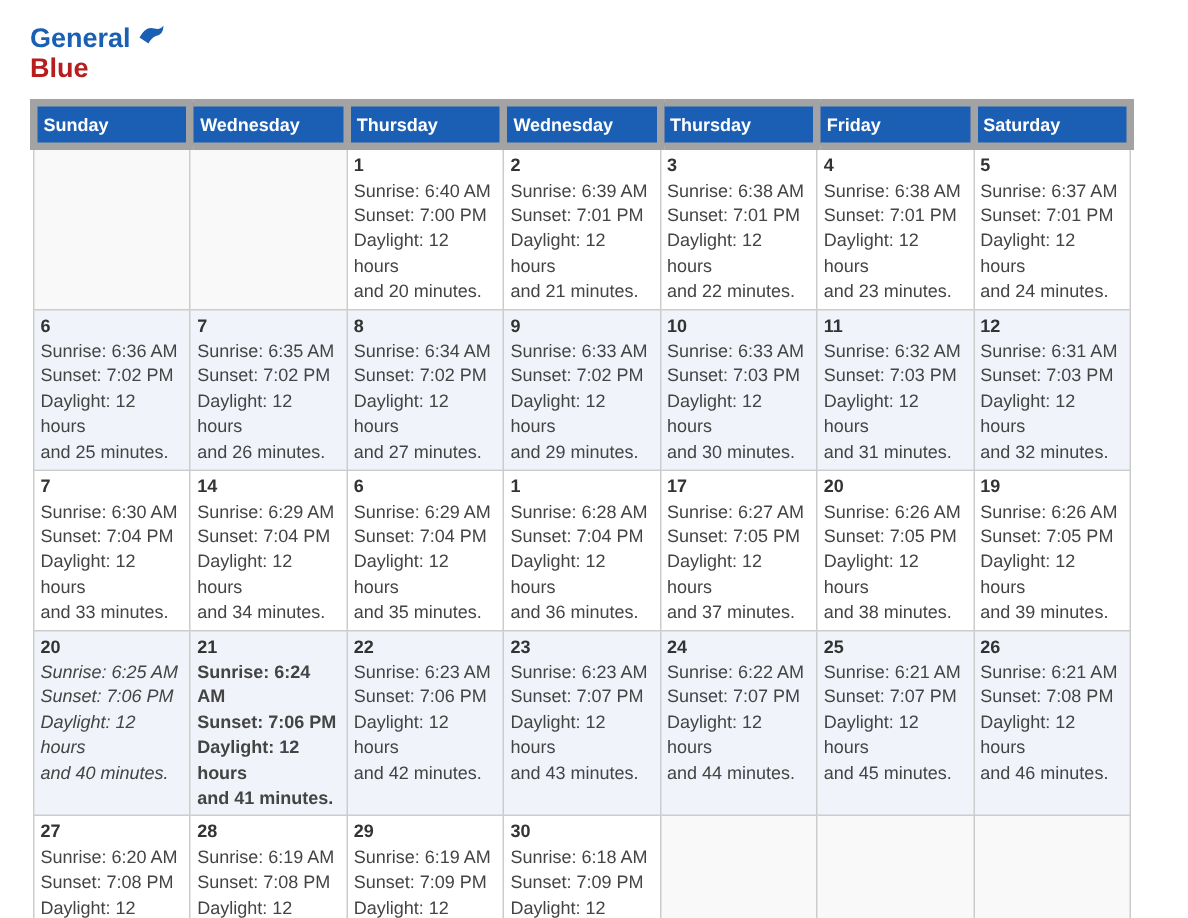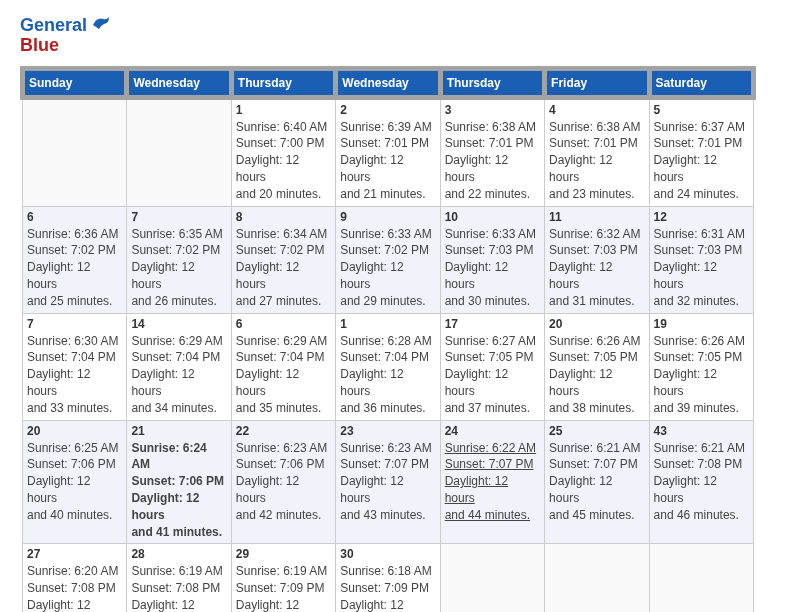--- a/index.html
+++ b/index.html
@@ -265,21 +265,21 @@
             <span class="day-num">19</span>
             <div class="day-info" style="white-space: pre-line;">Sunrise: 6:26 AM
 Sunset: 7:05 PM
 Daylight: 12 hours
 and 39 minutes.</div>
           </td>
         </tr>
         <tr class="row-shaded">
           <td>
             <span class="day-num">20</span>
-            <div class="day-info" style="white-space: pre-line;">Sunrise: 6:25 AM
+            <div class="day-info" style="white-space: pre-line; font-style: italic;">Sunrise: 6:25 AM
 Sunset: 7:06 PM
 Daylight: 12 hours
 and 40 minutes.</div>
           </td>
           <td>
             <span class="day-num">21</span>
             <div class="day-info" style="white-space: pre-line; font-weight: bold;">Sunrise: 6:24 AM
 Sunset: 7:06 PM
 Daylight: 12 hours
 and 41 minutes.</div>
@@ -293,34 +293,34 @@
           </td>
           <td>
             <span class="day-num">23</span>
             <div class="day-info" style="white-space: pre-line;">Sunrise: 6:23 AM
 Sunset: 7:07 PM
 Daylight: 12 hours
 and 43 minutes.</div>
           </td>
           <td>
             <span class="day-num">24</span>
-            <div class="day-info" style="white-space: pre-line; text-decoration: underline;">Sunrise: 6:22 AM
+            <div class="day-info" style="white-space: pre-line;">Sunrise: 6:22 AM
 Sunset: 7:07 PM
 Daylight: 12 hours
 and 44 minutes.</div>
           </td>
           <td>
             <span class="day-num">25</span>
             <div class="day-info" style="white-space: pre-line;">Sunrise: 6:21 AM
 Sunset: 7:07 PM
 Daylight: 12 hours
 and 45 minutes.</div>
           </td>
           <td>
-            <span class="day-num">43</span>
+            <span class="day-num">26</span>
             <div class="day-info" style="white-space: pre-line;">Sunrise: 6:21 AM
 Sunset: 7:08 PM
 Daylight: 12 hours
 and 46 minutes.</div>
           </td>
         </tr>
         <tr>
           <td>
             <span class="day-num">27</span>
             <div class="day-info" style="white-space: pre-line;">Sunrise: 6:20 AM

